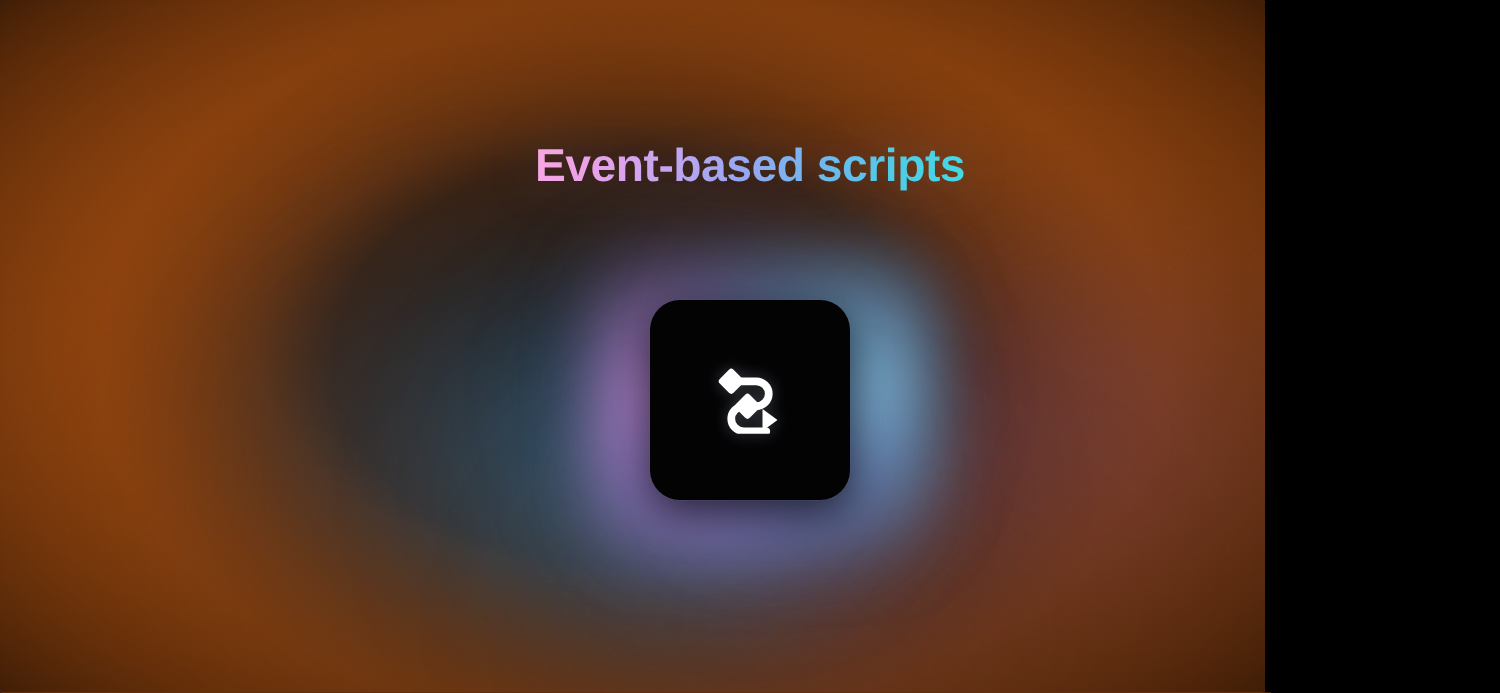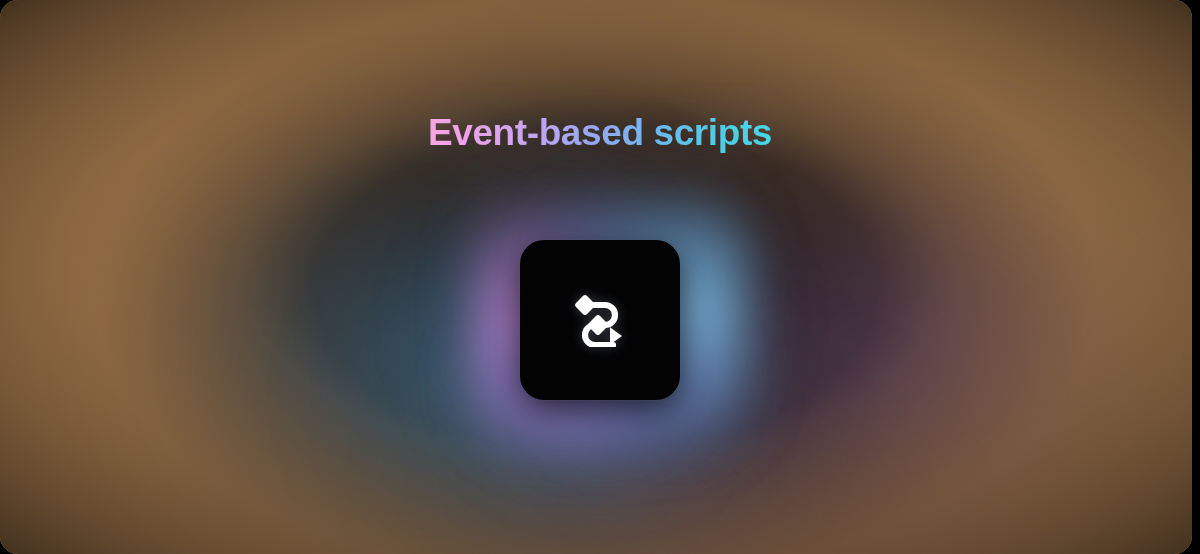--- a/index.html
+++ b/index.html
@@ -9,24 +9,24 @@
   }
   body {
     width: 1200px;
     height: 554px;
     overflow: hidden;
     font-family: "Liberation Sans", sans-serif;
   }
 
   .hero {
     position: relative;
-    width: 1192px;
+    width: 1012px;
     height: 554px;
-    background: #fdba74;
-    border-radius: 18px;
+    background: #f97316;
+    border-radius: 2px;
     overflow: hidden;
     isolation: isolate;
   }
 
   
   .dot-grid {
     position: absolute;
     inset: 0;
     background-image:
       radial-gradient(circle at 1px 1px, rgba(180,200,230,0.085) 1px, transparent 1.4px);

